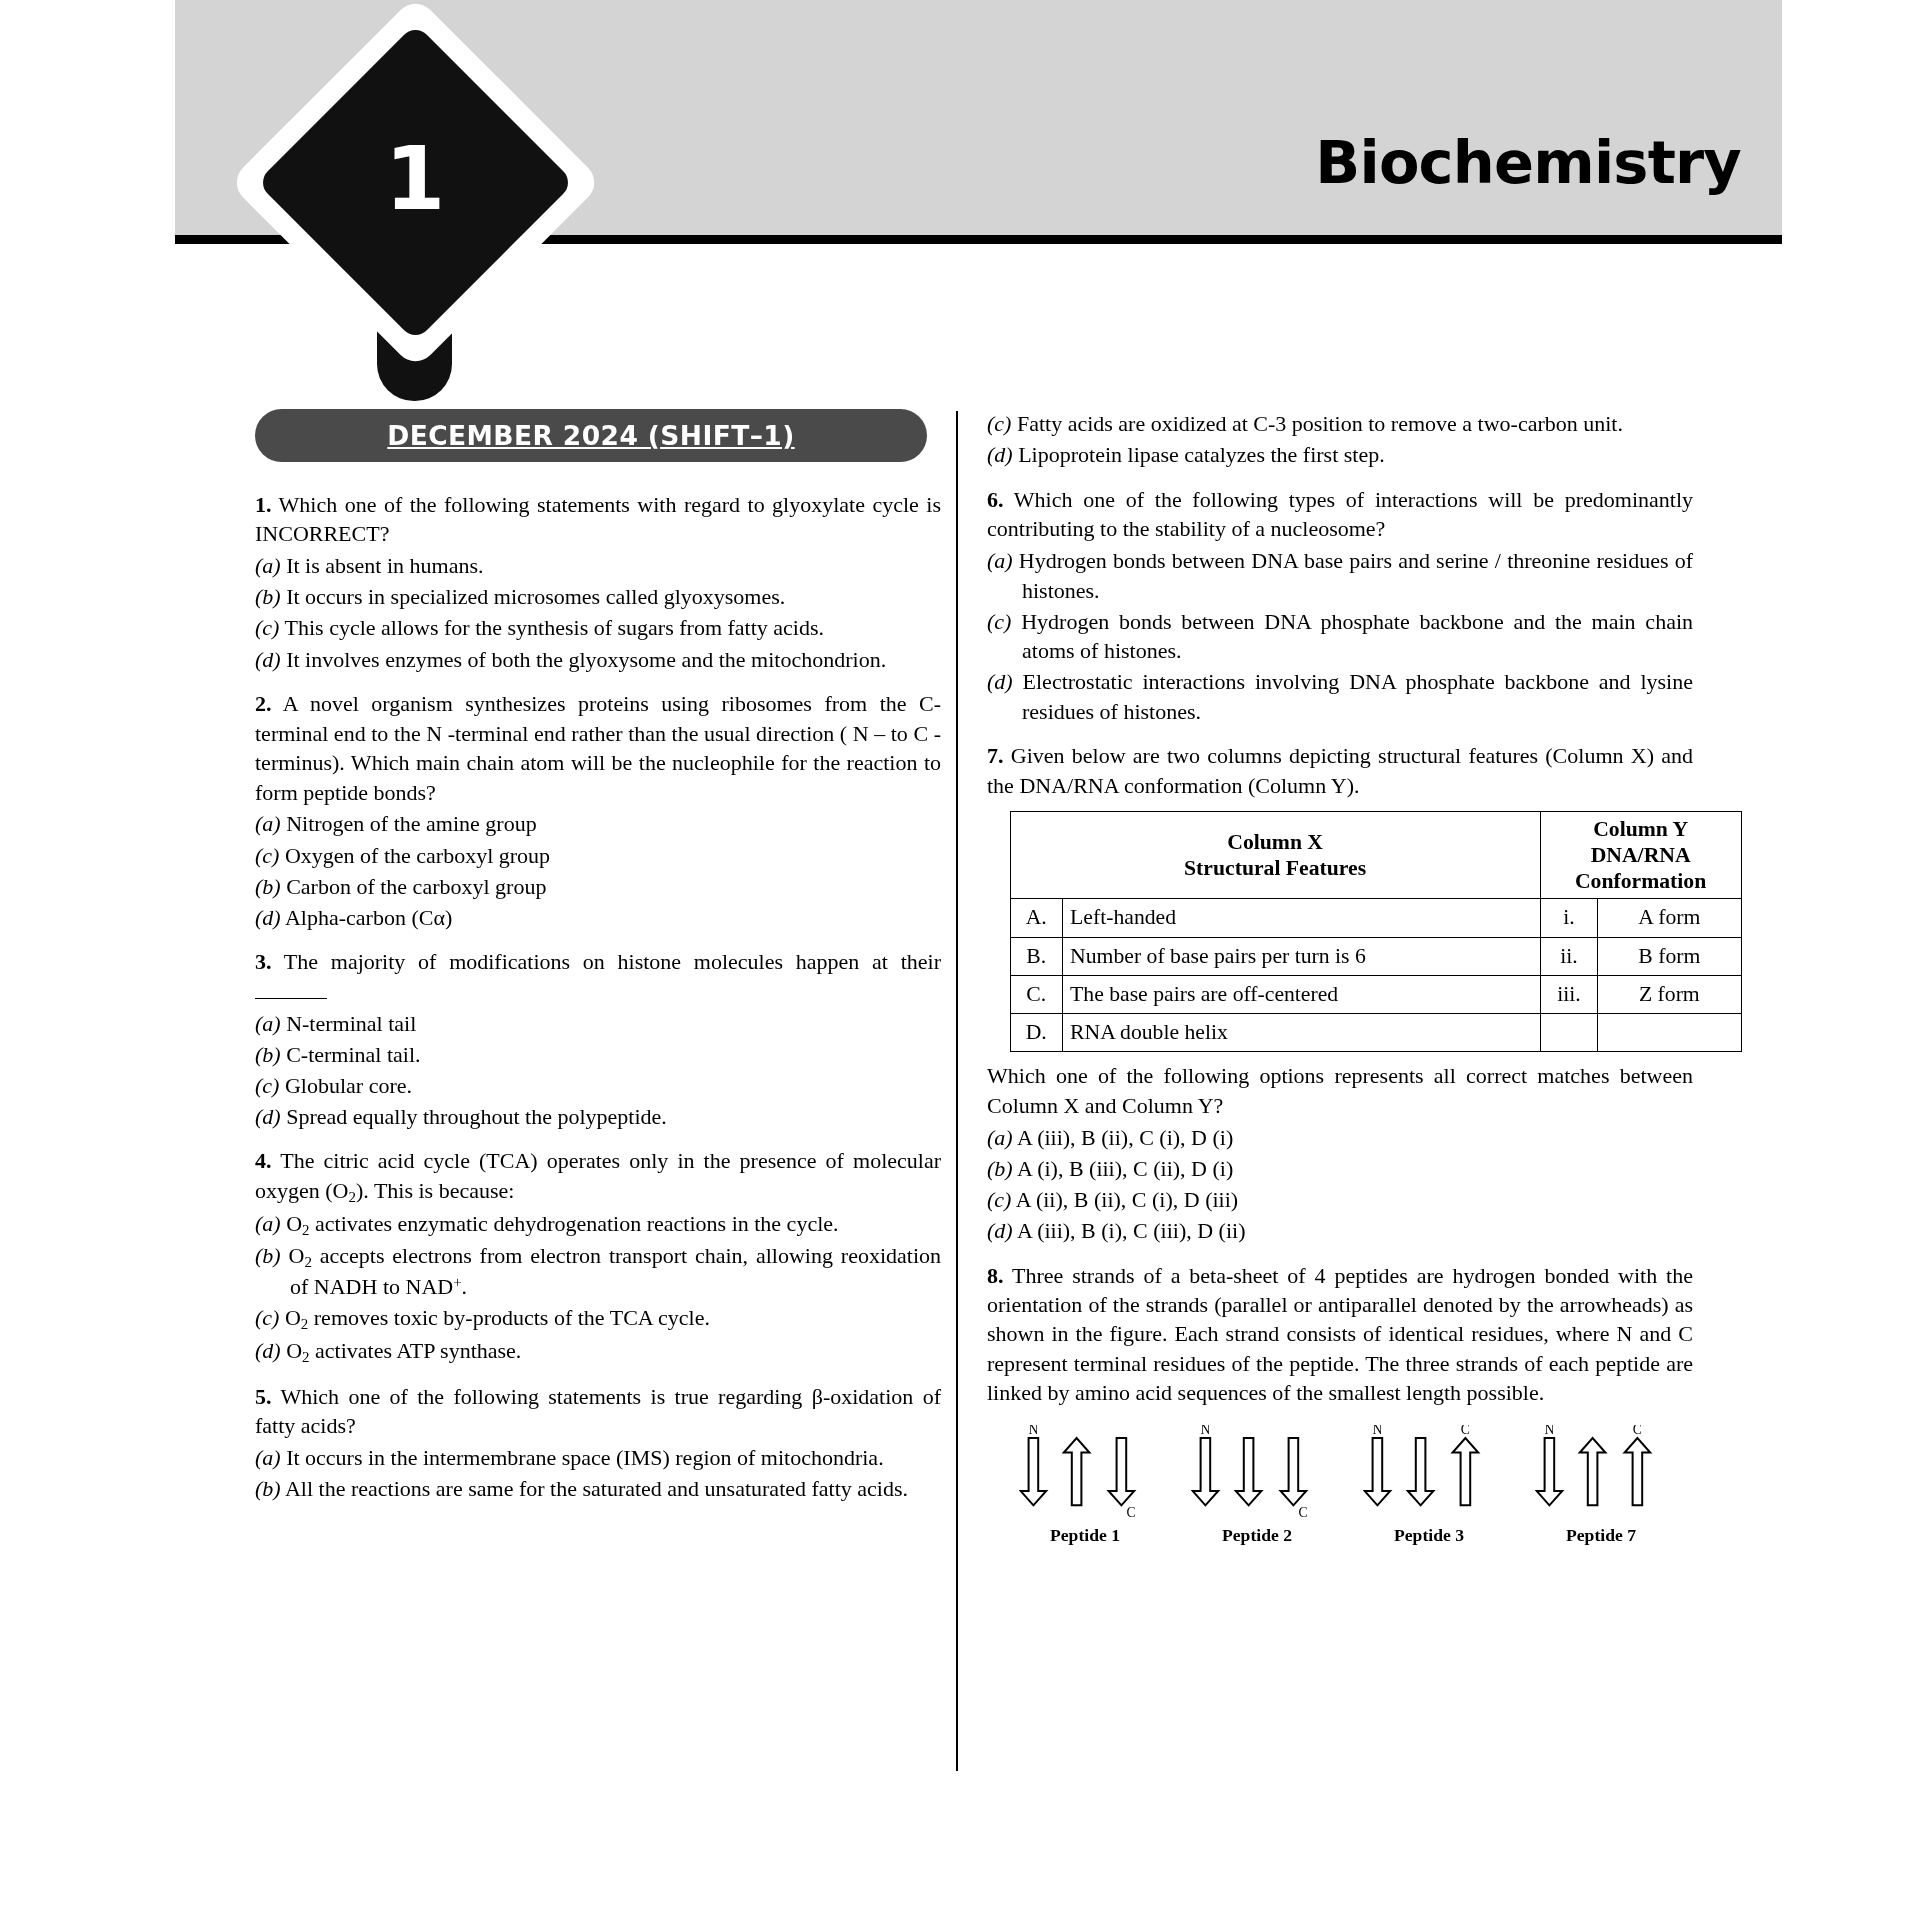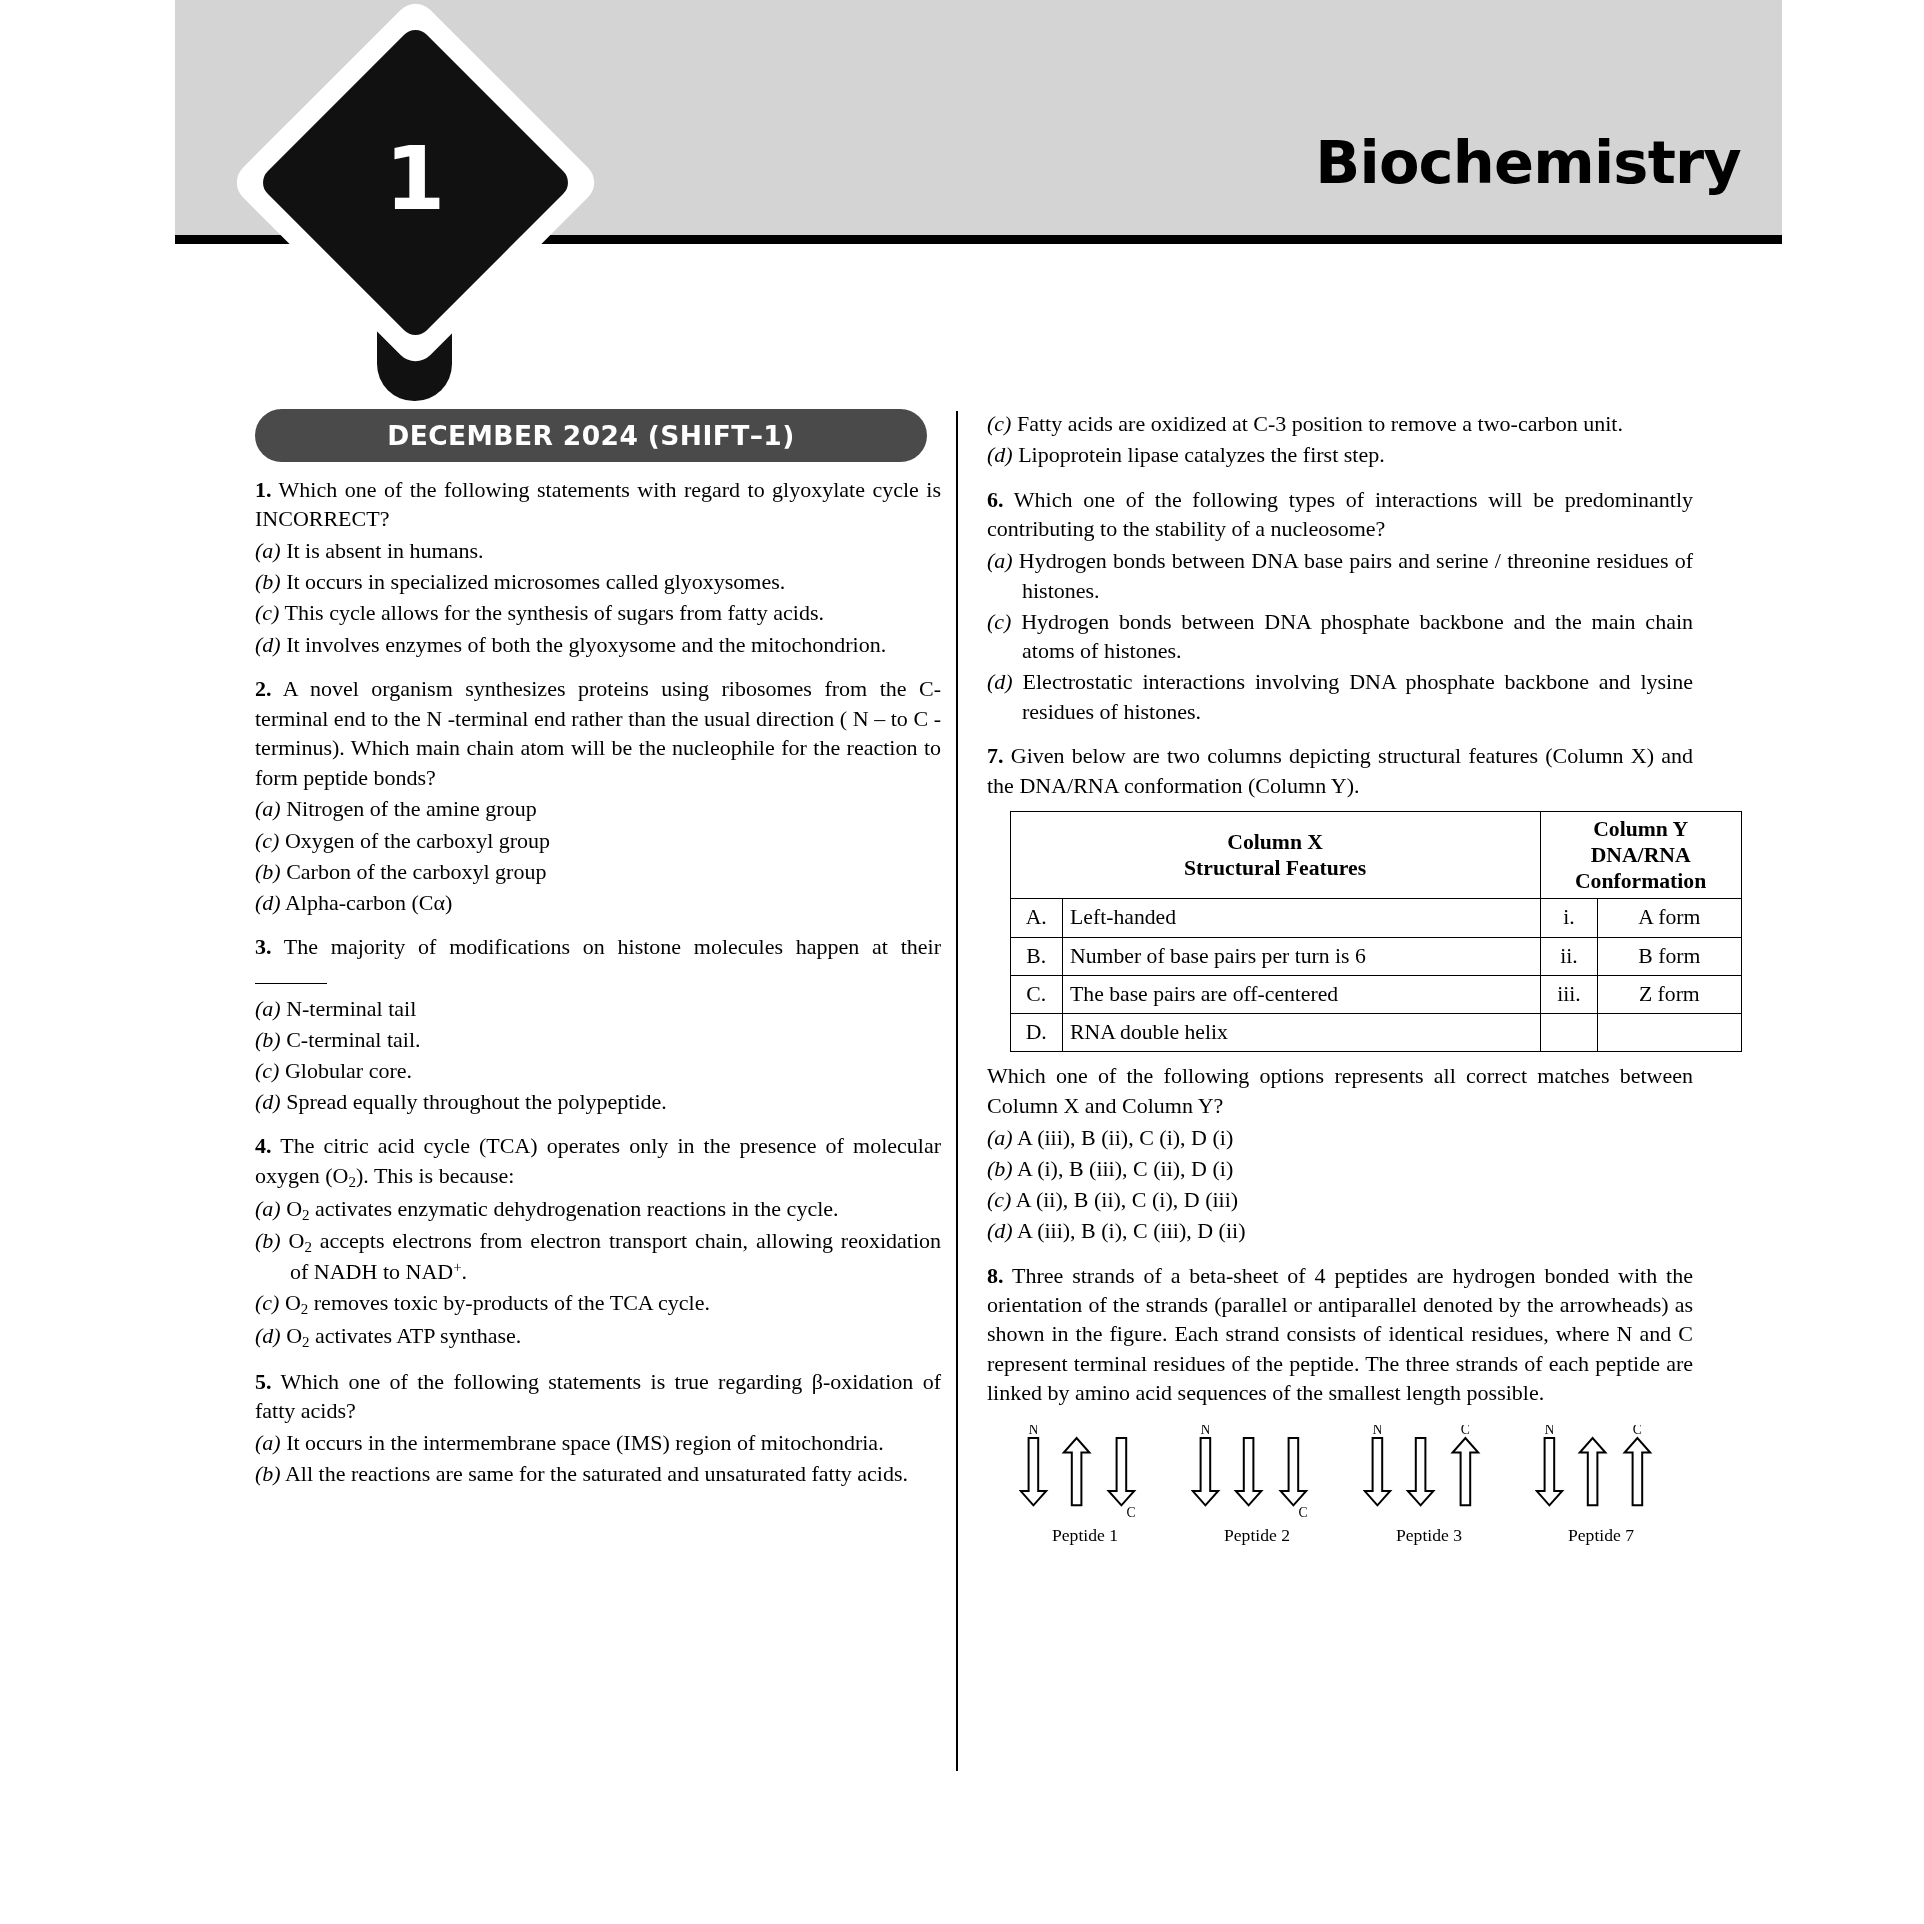--- a/index.html
+++ b/index.html
@@ -123,32 +123,33 @@
     left: 956px;
     top: 411px;
     width: 1.6px;
     height: 1360px;
     background: #000;
   }
 
   
   .shift-pill {
     display: block;
-    margin: 0 0 13px 0;
+    margin: 0 0 28px 0;
     width: 672px;
     height: 53px;
     line-height: 53px;
     background: #4a4a4a;
     color: #fff;
     border-radius: 27px;
     text-align: center;
     font-family: "DejaVu Sans", sans-serif;
     font-weight: bold;
     font-size: 26.5px;
     letter-spacing: 0.4px;
+    text-decoration: underline;
   }
 
   .q {
     margin: 0 0 2.4px 0;
     text-indent: 0;
   }
   .q-num { font-weight: bold; }
   .spacer-q { height: 13.6px; }
 
   .opt {
@@ -191,20 +192,21 @@
   
   .fig {
     margin: 17.6px 0 0 32px;
     width: 642px;
   }
   .fig-row { display: flex; gap: 40px; }
   .pep { width: 132px; text-align: center; position: relative; }
   .pep-caption {
     font-size: 17.6px;
     margin-top: 3.2px;
+    font-weight: bold;
   }
   .pep svg { display: block; margin: 0 auto; }
 </style>
 </head>
 <body>
 
 <div class="page">
 
   <div class="header-band"></div>
   <div class="header-rule"></div>

